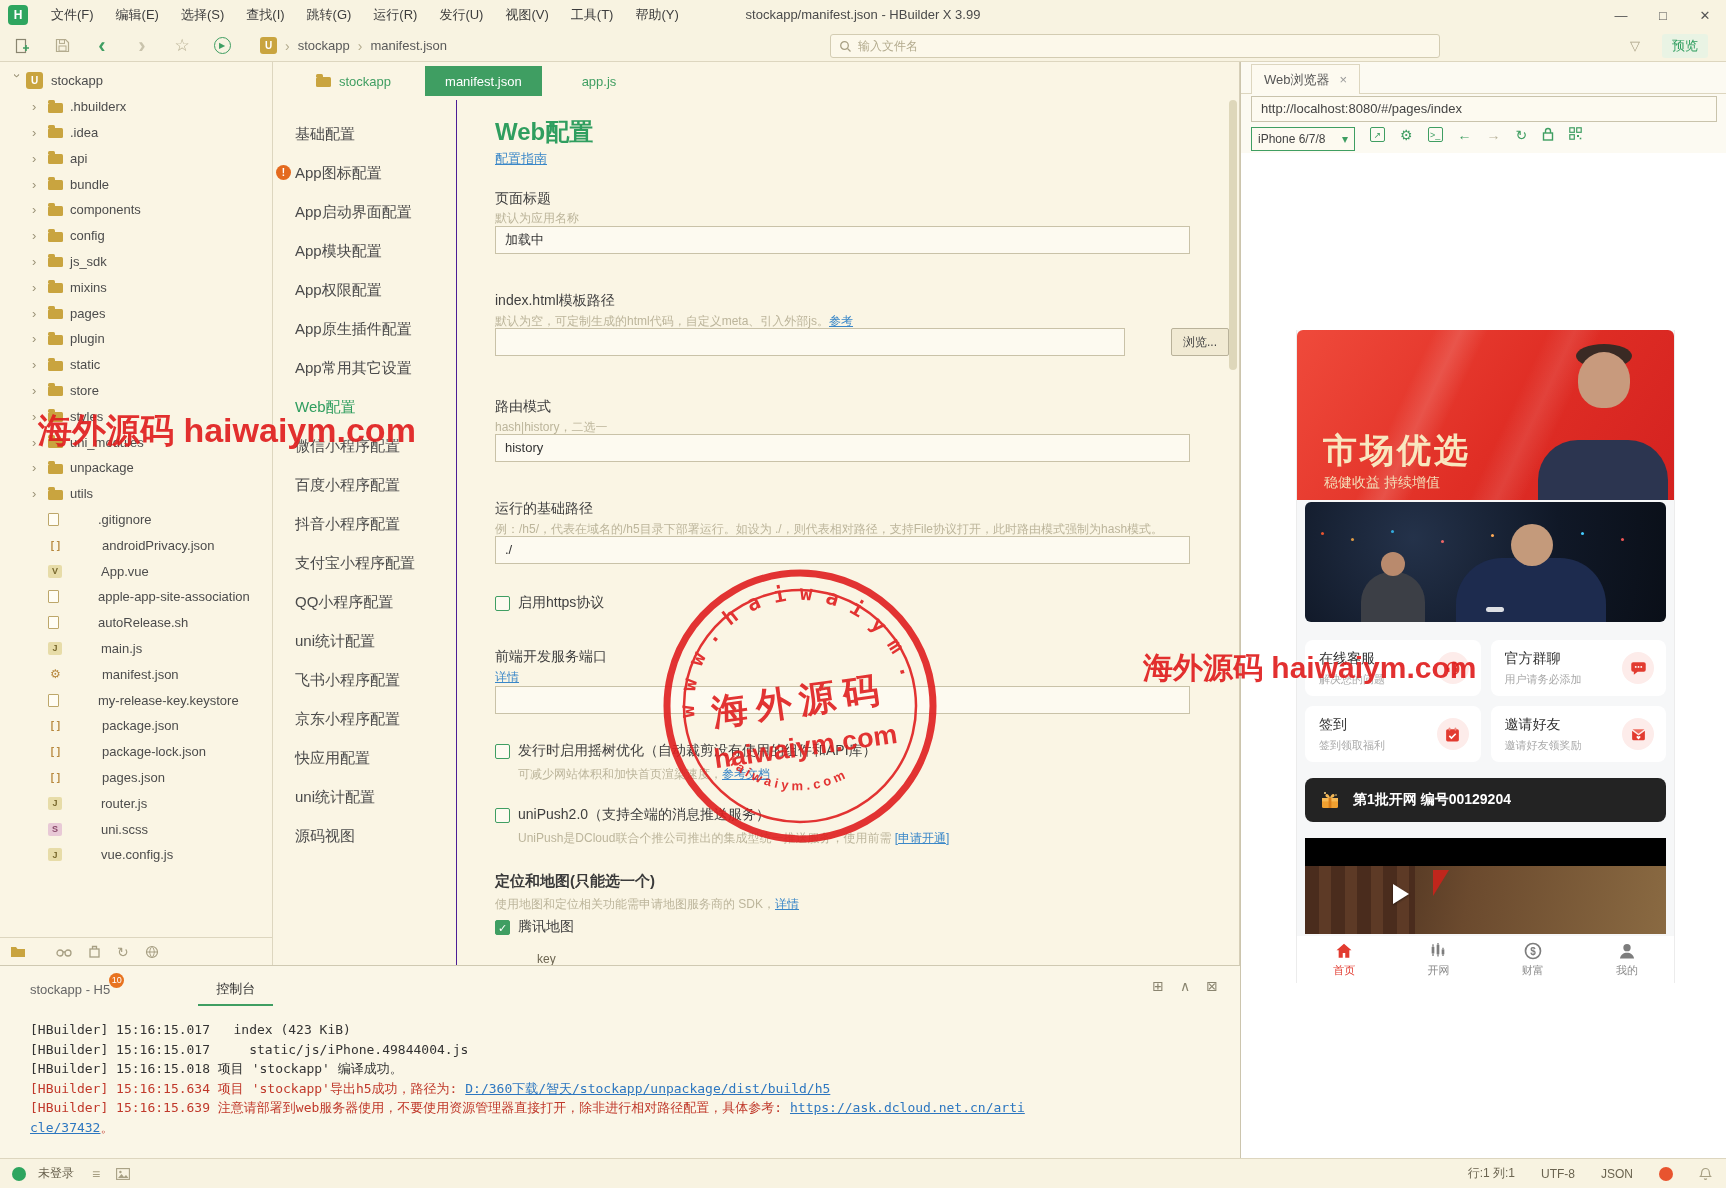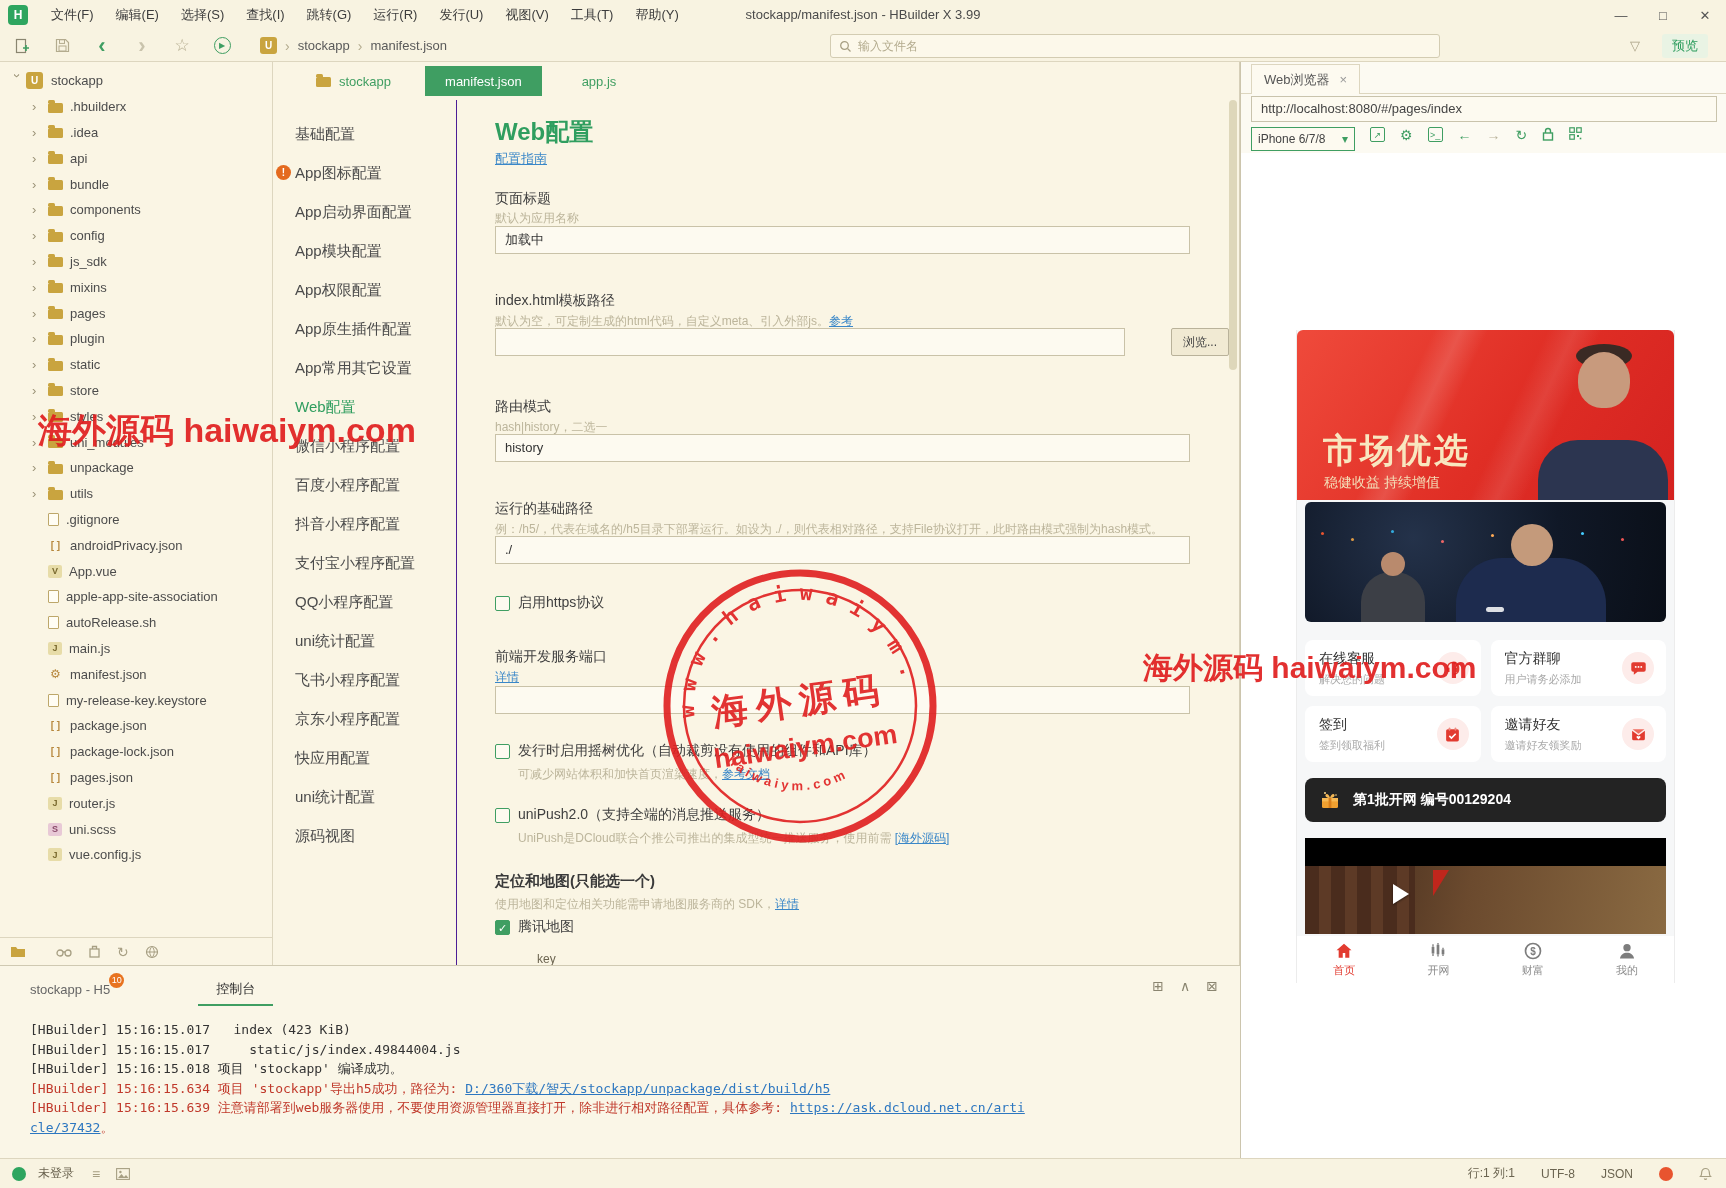--- a/index.html
+++ b/index.html
@@ -28,21 +28,21 @@
   #search-box { position:absolute; left:830px; top:4px; width:610px; height:24px; border:1px solid #d3ccb2; border-radius:3px; background:#fcf8ea; display:flex; align-items:center; padding-left:8px; }
   #search-box .ph { color:#b3ab8e; font-size:12px; margin-left:6px; }
   #funnel { position:absolute; left:1630px; top:8px; color:#a79f83; font-size:13px; }
   #preview-btn { position:absolute; left:1662px; top:4px; height:24px; padding:0 10px; background:#e9f3e4; border-radius:3px; color:#2e9d5e; font-size:13px; line-height:24px; }
 
   
   #filetree { position:absolute; left:0; top:62px; width:273px; height:875px; background:#faf5e4; border-right:1px solid #ddd6bf; overflow:hidden; font-size:13px; padding-top:6px; }
   .tree-row { height:25.8px; display:flex; align-items:center; color:#4c4c4c; white-space:nowrap; }
   .tree-row.root { padding-left:10px; }
   .tree-row.child { padding-left:32px; }
-  .tree-row.leaf { padding-left:46px; }
+  .tree-row.leaf { padding-left:46px;gap:32px; }
   .chev { color:#9a9276; font-size:13px; width:14px; display:inline-block; }
   .chev.open { transform:rotate(90deg); }
   .ticon { display:inline-flex; align-items:center; justify-content:center; margin:0 7px 0 2px; width:15px; height:13px; position:relative; flex:none; }
   .ticon.folder { background:#c9a43f; border-radius:1.5px; height:10px; margin-top:2px; }
   .ticon.folder::before { content:""; position:absolute; left:0; top:-3px; width:7px; height:3px; background:#c9a43f; border-radius:1.5px 1.5px 0 0; }
   .ticon.file { width:11px; height:13px; background:#fffdf4; border:1px solid #bda76a; border-radius:1px; }
   .ticon.tx { color:#b8893f; font-size:10px; font-weight:bold; }
   .ticon.chip { background:#e7dca8; border-radius:2px; color:#7a6a2f; font-size:9px; font-weight:bold; width:14px; height:13px; }
   .ticon.chip.pink { background:#e8c9d6; color:#8a4a6a; }
 
@@ -471,21 +471,21 @@
       <div class="fa cbrow" style="top:642px;">
         <span class="cbox"></span>
         <span class="cblabel">发行时启用摇树优化（自动裁剪没有使用的组件和API库）</span>
       </div>
       <div class="fa fhint" style="top:666px;left:61px;"><span>可减少网站体积和加快首页渲染速度，</span><span class="flink">参考文档</span></div>
 
       <div class="fa cbrow" style="top:706px;">
         <span class="cbox"></span>
         <span class="cblabel">uniPush2.0（支持全端的消息推送服务）</span>
       </div>
-      <div class="fa fhint" style="top:730px;left:61px;"><span>UniPush是DCloud联合个推公司推出的集成型统一推送服务，使用前需 </span><span class="flink">[海外源码]</span></div>
+      <div class="fa fhint" style="top:730px;left:61px;"><span>UniPush是DCloud联合个推公司推出的集成型统一推送服务，使用前需 </span><span class="flink">[申请开通]</span></div>
 
       <div class="fa map-title" style="top:772px;">定位和地图(只能选一个)</div>
       <div class="fa fhint" style="top:796px;"><span>使用地图和定位相关功能需申请地图服务商的 SDK，</span><span class="flink">详情</span></div>
 
       <div class="fa cbrow" style="top:818px;">
         <span class="cbox checked">✓</span>
         <span class="cblabel">腾讯地图</span>
       </div>
       <div class="fa fhint" style="top:852px;left:80px;color:#6b6450;">key</div>
 
@@ -504,21 +504,21 @@
     </span>
     <span class="ct-tab active">控制台</span>
     <div id="console-icons">
       <span>⊞</span>
       <span>∧</span>
       <span>⊠</span>
     </div>
   </div>
   <div id="console-lines">
       <div class="console-line"><span class="seg-plain">[HBuilder] 15:16:15.017   index (423 KiB)</span></div>
-      <div class="console-line"><span class="seg-plain">[HBuilder] 15:16:15.017     static/js/index.49844004.js</span></div>
+      <div class="console-line"><span class="seg-plain">[HBuilder] 15:16:15.017     static/js/iPhone.49844004.js</span></div>
       <div class="console-line"><span class="seg-plain">[HBuilder] 15:16:15.018 项目 'stockapp' 编译成功。</span></div>
       <div class="console-line"><span class="seg-warn">[HBuilder] 15:16:15.634 项目 'stockapp'导出h5成功，路径为: </span><span class="seg-link">D:/360下载/智天/stockapp/unpackage/dist/build/h5</span></div>
       <div class="console-line"><span class="seg-warn">[HBuilder] 15:16:15.639 注意请部署到web服务器使用，不要使用资源管理器直接打开，除非进行相对路径配置，具体参考: </span><span class="seg-link">https://ask.dcloud.net.cn/arti</span></div>
       <div class="console-line"><span class="seg-link">cle/37432</span><span class="seg-warn">。</span></div>
     </div>
 </div>
 
 <div id="statusbar">
   <span class="sb-green"></span>
   <span class="sb-item">未登录</span>

